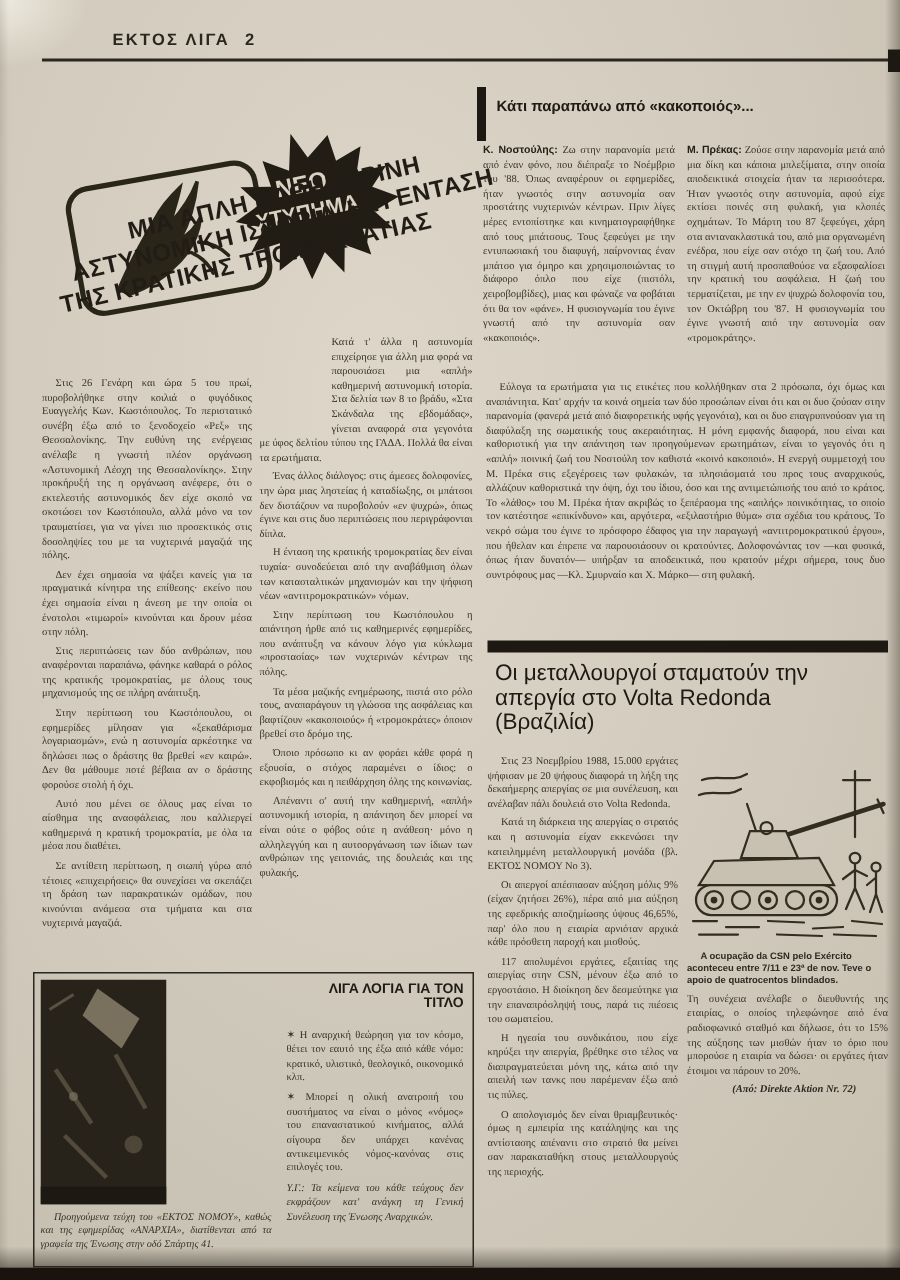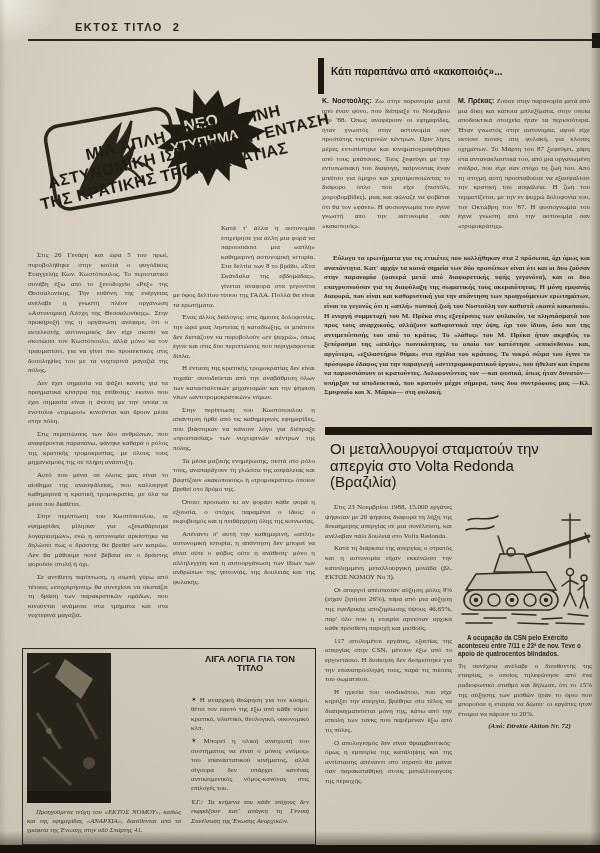--- a/index.html
+++ b/index.html
@@ -52,41 +52,41 @@
   .ill-caption{font-family:"Liberation Sans",sans-serif;font-weight:bold;font-size:6.3px;
     line-height:8.4px;color:#2e2922;text-align:left;text-indent:0;margin:0 0 6px 0;}
   .attribution{font-style:italic;font-weight:bold;text-align:center;text-indent:0;
     font-size:7px;color:#2e2922;margin-top:3px;}
   
   .bottom-box{position:absolute;left:22px;top:648px;width:294px;height:197px;
     border:1.5px solid #2b261f;box-sizing:border-box;display:flex;padding:4px 6px 4px 4px;background:rgba(0,0,0,0.02);}
   .box-left{width:158px;flex:none;}
   .box-right{flex:1;padding-left:6px;font-size:7px;line-height:9.4px;text-align:justify;color:#38322a;}
   .box-title{font-family:"Liberation Sans",sans-serif;font-weight:bold;font-size:9.3px;
-    text-align:center;color:#1f1a14;margin:2px 0 22px 0;}
+    text-align:right;color:#1f1a14;margin:2px 0 12px 0;}
   .box-right p{margin:0 0 4px 0;text-indent:0;}
   .box-ps{font-style:italic;}
   .photo{display:block;}
   .photo-caption{width:154px;font-size:6.8px;line-height:9px;text-align:justify;
     color:#38322a;margin-top:4px;text-indent:9px;font-style:italic;}
 </style>
 </head>
 <body>
 
 <div class="page">
 
   <div class="corner-light"></div>
   <div class="edge-left"></div>
   <div class="edge-right"></div>
   <div class="edge-bottom"></div>
   <div class="bottom-strip"></div>
   <div class="edge-notch"></div>
 
   <div class="page-header">
-    <span>ΕΚΤΟΣ ΤΙΤΛΟ</span><span class="issue">2</span>
+    <span>ΕΚΤΟΣ ΛΙΓΑ</span><span class="issue">2</span>
   </div>
   <div class="header-rule"></div>
 
   <svg class="stamp" width="250" height="165" viewBox="0 0 250 165">
     <g transform="rotate(-10 70 85)">
       <rect x="14" y="42" width="126" height="84" rx="14" fill="none" stroke="#2a2519" stroke-width="3.5"></rect>
       <g stroke="#2a2519" fill="none" stroke-width="2.4" stroke-linecap="round">
         <path d="M38,112 C48,96 58,84 70,70 C76,62 84,56 90,52 C86,62 82,68 80,74 C88,68 96,60 102,50 C98,64 92,76 84,86 C90,84 96,80 100,74 C96,88 86,98 76,104 C68,110 56,114 46,116 Z" fill="#2a2519"></path>
         <path d="M70,70 C64,78 56,92 50,104"></path>
         <path d="M90,96 C96,100 100,106 102,112"></path>
@@ -103,46 +103,46 @@
   <div class="headline-rot">
     <div class="l1">ΜΙΑ ΑΠΛΗ ΚΑΘΗΜΕΡΙΝΗ</div>
     <div class="l2">ΑΣΤΥΝΟΜΙΚΗ ΙΣΤΟΡΙΑ Ή Η ΕΝΤΑΣΗ</div>
     <div class="l3">ΤΗΣ ΚΡΑΤΙΚΗΣ ΤΡΟΜΟΚΡΑΤΙΑΣ</div>
   </div>
 
   <div class="col" style="left:28px;top:251px;width:140px;height:392px;">
     <p>Στις 26 Γενάρη και ώρα 5 του πρωί, πυροβολήθηκε στην κοιλιά ο φυγόδικος Ευαγγελής Κων. Κωστόπουλος. Το περιστατικό συνέβη έξω από το ξενοδοχείο «Ρεξ» της Θεσσαλονίκης. Την ευθύνη της ενέργειας ανέλαβε η γνωστή πλέον οργάνωση «Αστυνομική Λέσχη της Θεσσαλονίκης». Στην προκήρυξή της η οργάνωση ανέφερε, ότι ο εκτελεστής αστυνομικός δεν είχε σκοπό να σκοτώσει τον Κωστόπουλο, αλλά μόνο να τον τραυματίσει, για να γίνει πιο προσεκτικός στις δοσοληψίες του με τα νυχτερινά μαγαζιά της πόλης.</p>
     <p>Δεν έχει σημασία να ψάξει κανείς για τα πραγματικά κίνητρα της επίθεσης· εκείνο που έχει σημασία είναι η άνεση με την οποία οι ένστολοι «τιμωροί» κινούνται και δρουν μέσα στην πόλη.</p>
     <p>Στις περιπτώσεις των δύο ανθρώπων, που αναφέρονται παραπάνω, φάνηκε καθαρά ο ρόλος της κρατικής τρομοκρατίας, με όλους τους μηχανισμούς της σε πλήρη ανάπτυξη.</p>
+    <p>Στην περίπτωση του Κωστόπουλου, οι εφημερίδες μίλησαν για «ξεκαθάρισμα λογαριασμών», ενώ η αστυνομία αρκέστηκε να δηλώσει πως ο δράστης θα βρεθεί «εν καιρώ». Δεν θα μάθουμε ποτέ βέβαια αν ο δράστης φορούσε στολή ή όχι.</p>
     <p>Αυτό που μένει σε όλους μας είναι το αίσθημα της ανασφάλειας, που καλλιεργεί καθημερινά η κρατική τρομοκρατία, με όλα τα μέσα που διαθέτει.</p>
-    <p>Στην περίπτωση του Κωστόπουλου, οι εφημερίδες μίλησαν για «ξεκαθάρισμα λογαριασμών», ενώ η αστυνομία αρκέστηκε να δηλώσει πως ο δράστης θα βρεθεί «εν καιρώ». Δεν θα μάθουμε ποτέ βέβαια αν ο δράστης φορούσε στολή ή όχι.</p>
     <p>Σε αντίθετη περίπτωση, η σιωπή γύρω από τέτοιες «επιχειρήσεις» θα συνεχίσει να σκεπάζει τη δράση των παρακρατικών ομάδων, που κινούνται ανάμεσα στα τμήματα και στα νυχτερινά μαγαζιά.</p>
   </div>
 
   <div class="col" style="left:173px;top:224px;width:142px;height:420px;">
     <div class="wrap-spacer"></div>
     <p class="noindent">Κατά τ' άλλα η αστυνομία επιχείρησε για άλλη μια φορά να παρουσιάσει μια «απλή» καθημερινή αστυνομική ιστορία. Στα δελτία των 8 το βράδυ, «Στα Σκάνδαλα της εβδομάδας», γίνεται αναφορά στα γεγονότα με ύφος δελτίου τύπου της ΓΑΔΑ. Πολλά θα είναι τα ερωτήματα.</p>
     <p>Ένας άλλος διάλογος: στις άμεσες δολοφονίες, την ώρα μιας ληστείας ή καταδίωξης, οι μπάτσοι δεν διστάζουν να πυροβολούν «εν ψυχρώ», όπως έγινε και στις δυο περιπτώσεις που περιγράφονται δίπλα.</p>
     <p>Η ένταση της κρατικής τρομοκρατίας δεν είναι τυχαία· συνοδεύεται από την αναβάθμιση όλων των κατασταλτικών μηχανισμών και την ψήφιση νέων «αντιτρομοκρατικών» νόμων.</p>
-    <p>Στην περίπτωση του Κωστόπουλου η απάντηση ήρθε από τις καθημερινές εφημερίδες, που βιάστηκαν να κάνουν λόγο για διέπραξε «προστασίας» των νυχτερινών κέντρων της πόλης.</p>
+    <p>Στην περίπτωση του Κωστόπουλου η απάντηση ήρθε από τις καθημερινές εφημερίδες, που ανάπτυξη να κάνουν λόγο για κύκλωμα «προστασίας» των νυχτερινών κέντρων της πόλης.</p>
     <p>Τα μέσα μαζικής ενημέρωσης, πιστά στο ρόλο τους, αναπαράγουν τη γλώσσα της ασφάλειας και βαφτίζουν «κακοποιούς» ή «τρομοκράτες» όποιον βρεθεί στο δρόμο της.</p>
     <p>Όποιο πρόσωπο κι αν φοράει κάθε φορά η εξουσία, ο στόχος παραμένει ο ίδιος: ο εκφοβισμός και η πειθάρχηση όλης της κοινωνίας.</p>
     <p>Απέναντι σ' αυτή την καθημερινή, «απλή» αστυνομική ιστορία, η απάντηση δεν μπορεί να είναι ούτε ο φόβος ούτε η ανάθεση· μόνο η αλληλεγγύη και η αυτοοργάνωση των ίδιων των ανθρώπων της γειτονιάς, της δουλειάς και της φυλακής.</p>
   </div>
 
   <div class="kak-bar"></div>
   <h2 class="kak-headline">Κάτι παραπάνω από «κακοποιός»...</h2>
 
   <div class="col" style="left:322px;top:96px;width:128px;height:150px;">
     <p class="noindent"><span class="lead">Κ. Νοστούλης:</span> <span>Ζω στην παρανομία μετά από έναν φόνο, που διέπραξε το Νοέμβριο του '88. Όπως αναφέρουν οι εφημερίδες, ήταν γνωστός στην αστυνομία σαν προστάτης νυχτερινών κέντρων. Πριν λίγες μέρες εντοπίστηκε και κινηματογραφήθηκε από τους μπάτσους. Τους ξεφεύγει με την εντυπωσιακή του διαφυγή, παίρνοντας έναν μπάτσο για όμηρο και χρησιμοποιώντας το διάφορο όπλο που είχε (πιστόλι, χειροβομβίδες), μιας και φώναζε να φοβάται ότι θα τον «φάνε». Η φυσιογνωμία του έγινε γνωστή από την αστυνομία σαν «κακοποιός».</span></p>
   </div>
   <div class="col" style="left:458px;top:96px;width:132px;height:150px;">
     <p class="noindent"><span class="lead">Μ. Πρέκας:</span> <span>Ζούσε στην παρανομία μετά από μια δίκη και κάποια μπλεξίματα, στην οποία αποδεικτικά στοιχεία ήταν τα περισσότερα. Ήταν γνωστός στην αστυνομία, αφού είχε εκτίσει ποινές στη φυλακή, για κλοπές οχημάτων. Το Μάρτη του 87 ξεφεύγει, χάρη στα αντανακλαστικά του, από μια οργανωμένη ενέδρα, που είχε σαν στόχο τη ζωή του. Από τη στιγμή αυτή προσπαθούσε να εξασφαλίσει την κρατική του ασφάλεια. Η ζωή του τερματίζεται, με την εν ψυχρώ δολοφονία του, τον Οκτώβρη του '87. Η φυσιογνωμία του έγινε γνωστή από την αστυνομία σαν «τρομοκράτης».</span></p>
   </div>
-  <div class="col" style="left:324px;top:254px;width:266px;height:168px;font-weight:bold;">
+  <div class="col" style="left:324px;top:254px;width:266px;height:168px;">
     <p>Εύλογα τα ερωτήματα για τις ετικέτες που κολλήθηκαν στα 2 πρόσωπα, όχι όμως και αναπάντητα. Κατ' αρχήν τα κοινά σημεία των δύο προσώπων είναι ότι και οι δυο ζούσαν στην παρανομία (φανερά μετά από διαφορετικής υφής γεγονότα), και οι δυο επαγρυπνούσαν για τη διαφύλαξη της σωματικής τους ακεραιότητας. Η μόνη εμφανής διαφορά, που είναι και καθοριστική για την απάντηση των προηγούμενων ερωτημάτων, είναι το γεγονός ότι η «απλή» ποινική ζωή του Νοστούλη τον καθιστά «κοινό κακοποιό». Η ενεργή συμμετοχή του Μ. Πρέκα στις εξεγέρσεις των φυλακών, τα πλησιάσματά του προς τους αναρχικούς, αλλάζουν καθοριστικά την όψη, όχι του ίδιου, όσο και της αντιμετώπισής του από το κράτος. Το «λάθος» του Μ. Πρέκα ήταν ακριβώς το ξεπέρασμα της «απλής» ποινικότητας, το οποίο τον κατέστησε «επικίνδυνο» και, αργότερα, «εξιλαστήριο θύμα» στα σχέδια του κράτους. Το νεκρό σώμα του έγινε το πρόσφορο έδαφος για την παραγωγή «αντιτρομοκρατικού έργου», που ήθελαν και έπρεπε να παρουσιάσουν οι κρατούντες. Δολοφονώντας τον —και φυσικά, όπως ήταν δυνατόν— υπήρξαν τα αποδεικτικά, που κρατούν μέχρι σήμερα, τους δυο συντρόφους μας —Κλ. Σμυρναίο και Χ. Μάρκο— στη φυλακή.</p>
   </div>
 
   <div class="volta-bar"></div>
   <h3 class="volta-headline">Οι μεταλλουργοί σταματούν την απεργία στο Volta Redonda (Βραζιλία)</h3>
 
   <div class="col" style="left:325px;top:503px;width:127px;height:342px;">
     <p>Στις 23 Νοεμβρίου 1988, 15.000 εργάτες ψήφισαν με 20 ψήφους διαφορά τη λήξη της δεκαήμερης απεργίας σε μια συνέλευση, και ανέλαβαν πάλι δουλειά στο Volta Redonda.</p>
     <p>Κατά τη διάρκεια της απεργίας ο στρατός και η αστυνομία είχαν εκκενώσει την κατειλημμένη μεταλλουργική μονάδα (βλ. ΕΚΤΟΣ ΝΟΜΟΥ Νο 3).</p>
     <p>Οι απεργοί απέσπασαν αύξηση μόλις 9% (είχαν ζητήσει 26%), πέρα από μια αύξηση της εφεδρικής αποζημίωσης ύψους 46,65%, παρ' όλο που η εταιρία αρνιόταν αρχικά κάθε πρόσθετη παροχή και μισθούς.</p>

